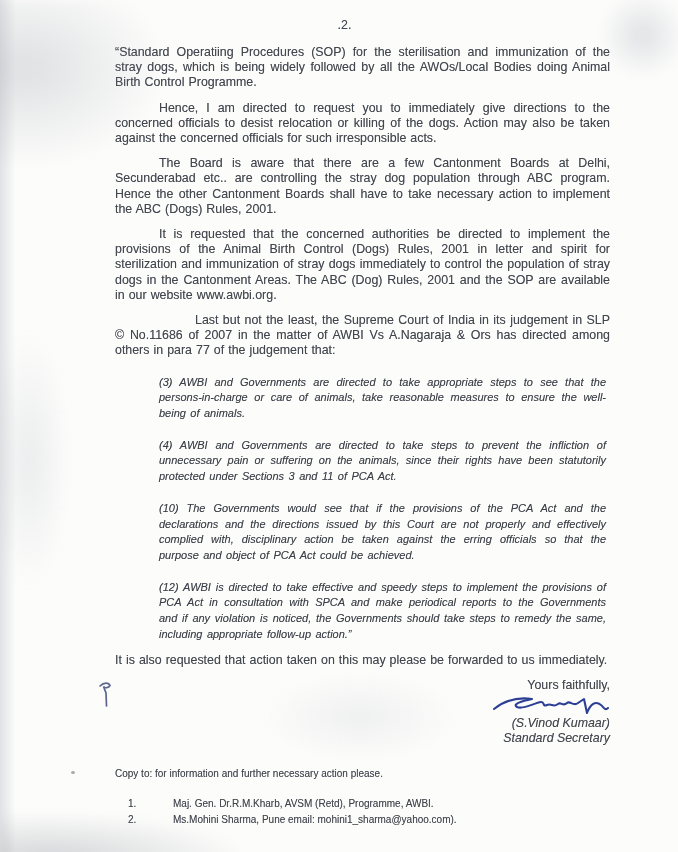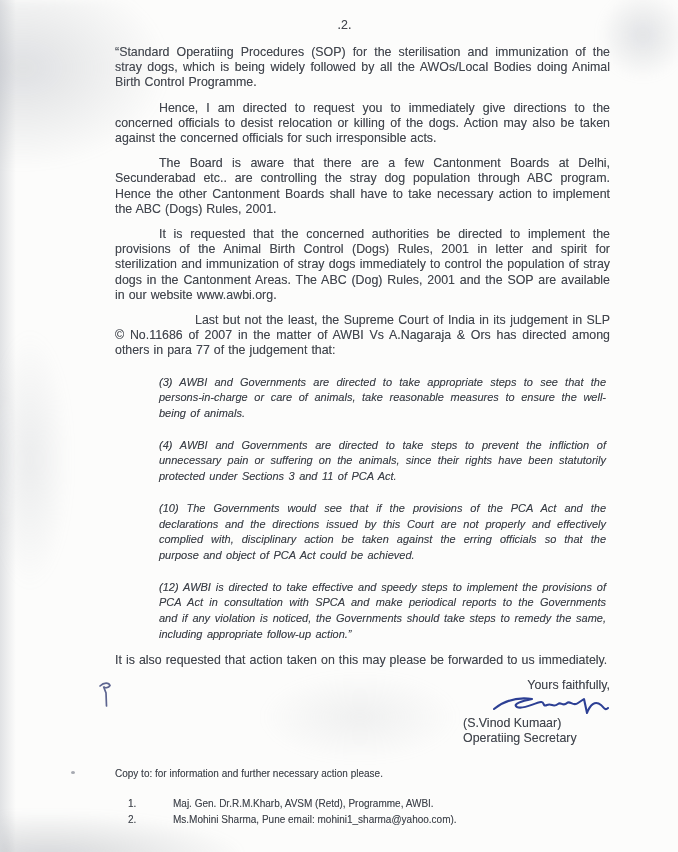--- a/index.html
+++ b/index.html
@@ -64,21 +64,21 @@
     color:#3c4048;
   }
   .url { text-underline-offset:2px; }
 
   .sig-area {
     width:175px;
     margin:1px 0 0 auto;
     text-align:right;
     font-size:12.4px; line-height:15.2px;
   }
-  .sig-area .sig-name, .sig-area .sig-title { text-align:left; padding-left:28px; }
+  .sig-area .sig-name, .sig-area .sig-title { text-align:right; padding-left:28px;font-style:italic; }
   .signature-svg { display:block; margin:-1px 0 -3px auto; }
 
   .pen-mark { position:absolute; left:95px; top:679px; }
 
   .copy-to { margin-top:20px; font-size:10px; line-height:15.5px; }
   .copy-heading { margin-bottom:14px; }
   .copy-item { display:flex; padding-left:13px; margin-top:1px; }
   .copy-item .num { width:45px; flex:none; }
 </style>
 </head>
@@ -115,21 +115,21 @@
   <p class="quote">(12) AWBI is directed to take effective and speedy steps to implement the provisions of PCA Act in consultation with SPCA and make periodical reports to the Governments and if any violation is noticed, the Governments should take steps to remedy the same, including appropriate follow-up action.”</p>
 
   <p class="body-para no-indent">It is also requested that action taken on this may please be forwarded to us immediately.</p>
 
   <div class="sig-area">
     <div>Yours faithfully,</div>
     <svg class="signature-svg" width="118" height="27" viewBox="0 0 118 27">
       <path d="M2 17 C12 9 26 5 40 7 C30 9 20 12 25 15 C31 18 42 11 49 10 C53 9.5 50 15 55 13 C60 11 61 16 66 12 C69 9.5 71 15 75 11 C78 8 81 15 86 11 L92 7 L95 21 C98 13 103 8 109 13 C112 15.5 113 19 116 16" fill="none" stroke="#2c3f94" stroke-width="2.1" stroke-linecap="round" stroke-linejoin="round"></path>
     </svg>
     <div class="sig-name">(S.Vinod Kumaar)</div>
-    <div class="sig-title">Operatiing Secretary</div>
+    <div class="sig-title">Standard Secretary</div>
   </div>
 
   <svg class="pen-mark" width="24" height="34" viewBox="0 0 24 34">
     <path d="M5 7 C9 3 14 3.5 15 6.5 C13.5 9 10 9.5 8.5 7.5 L11 14 L11.5 27" fill="none" stroke="#5d6590" stroke-width="1.7" stroke-linecap="round"></path>
   </svg>
 
   <div class="copy-to">
     <div class="copy-heading">Copy to: for information and further necessary action please.</div>
     <div class="copy-item">
       <span class="num">1.</span>

